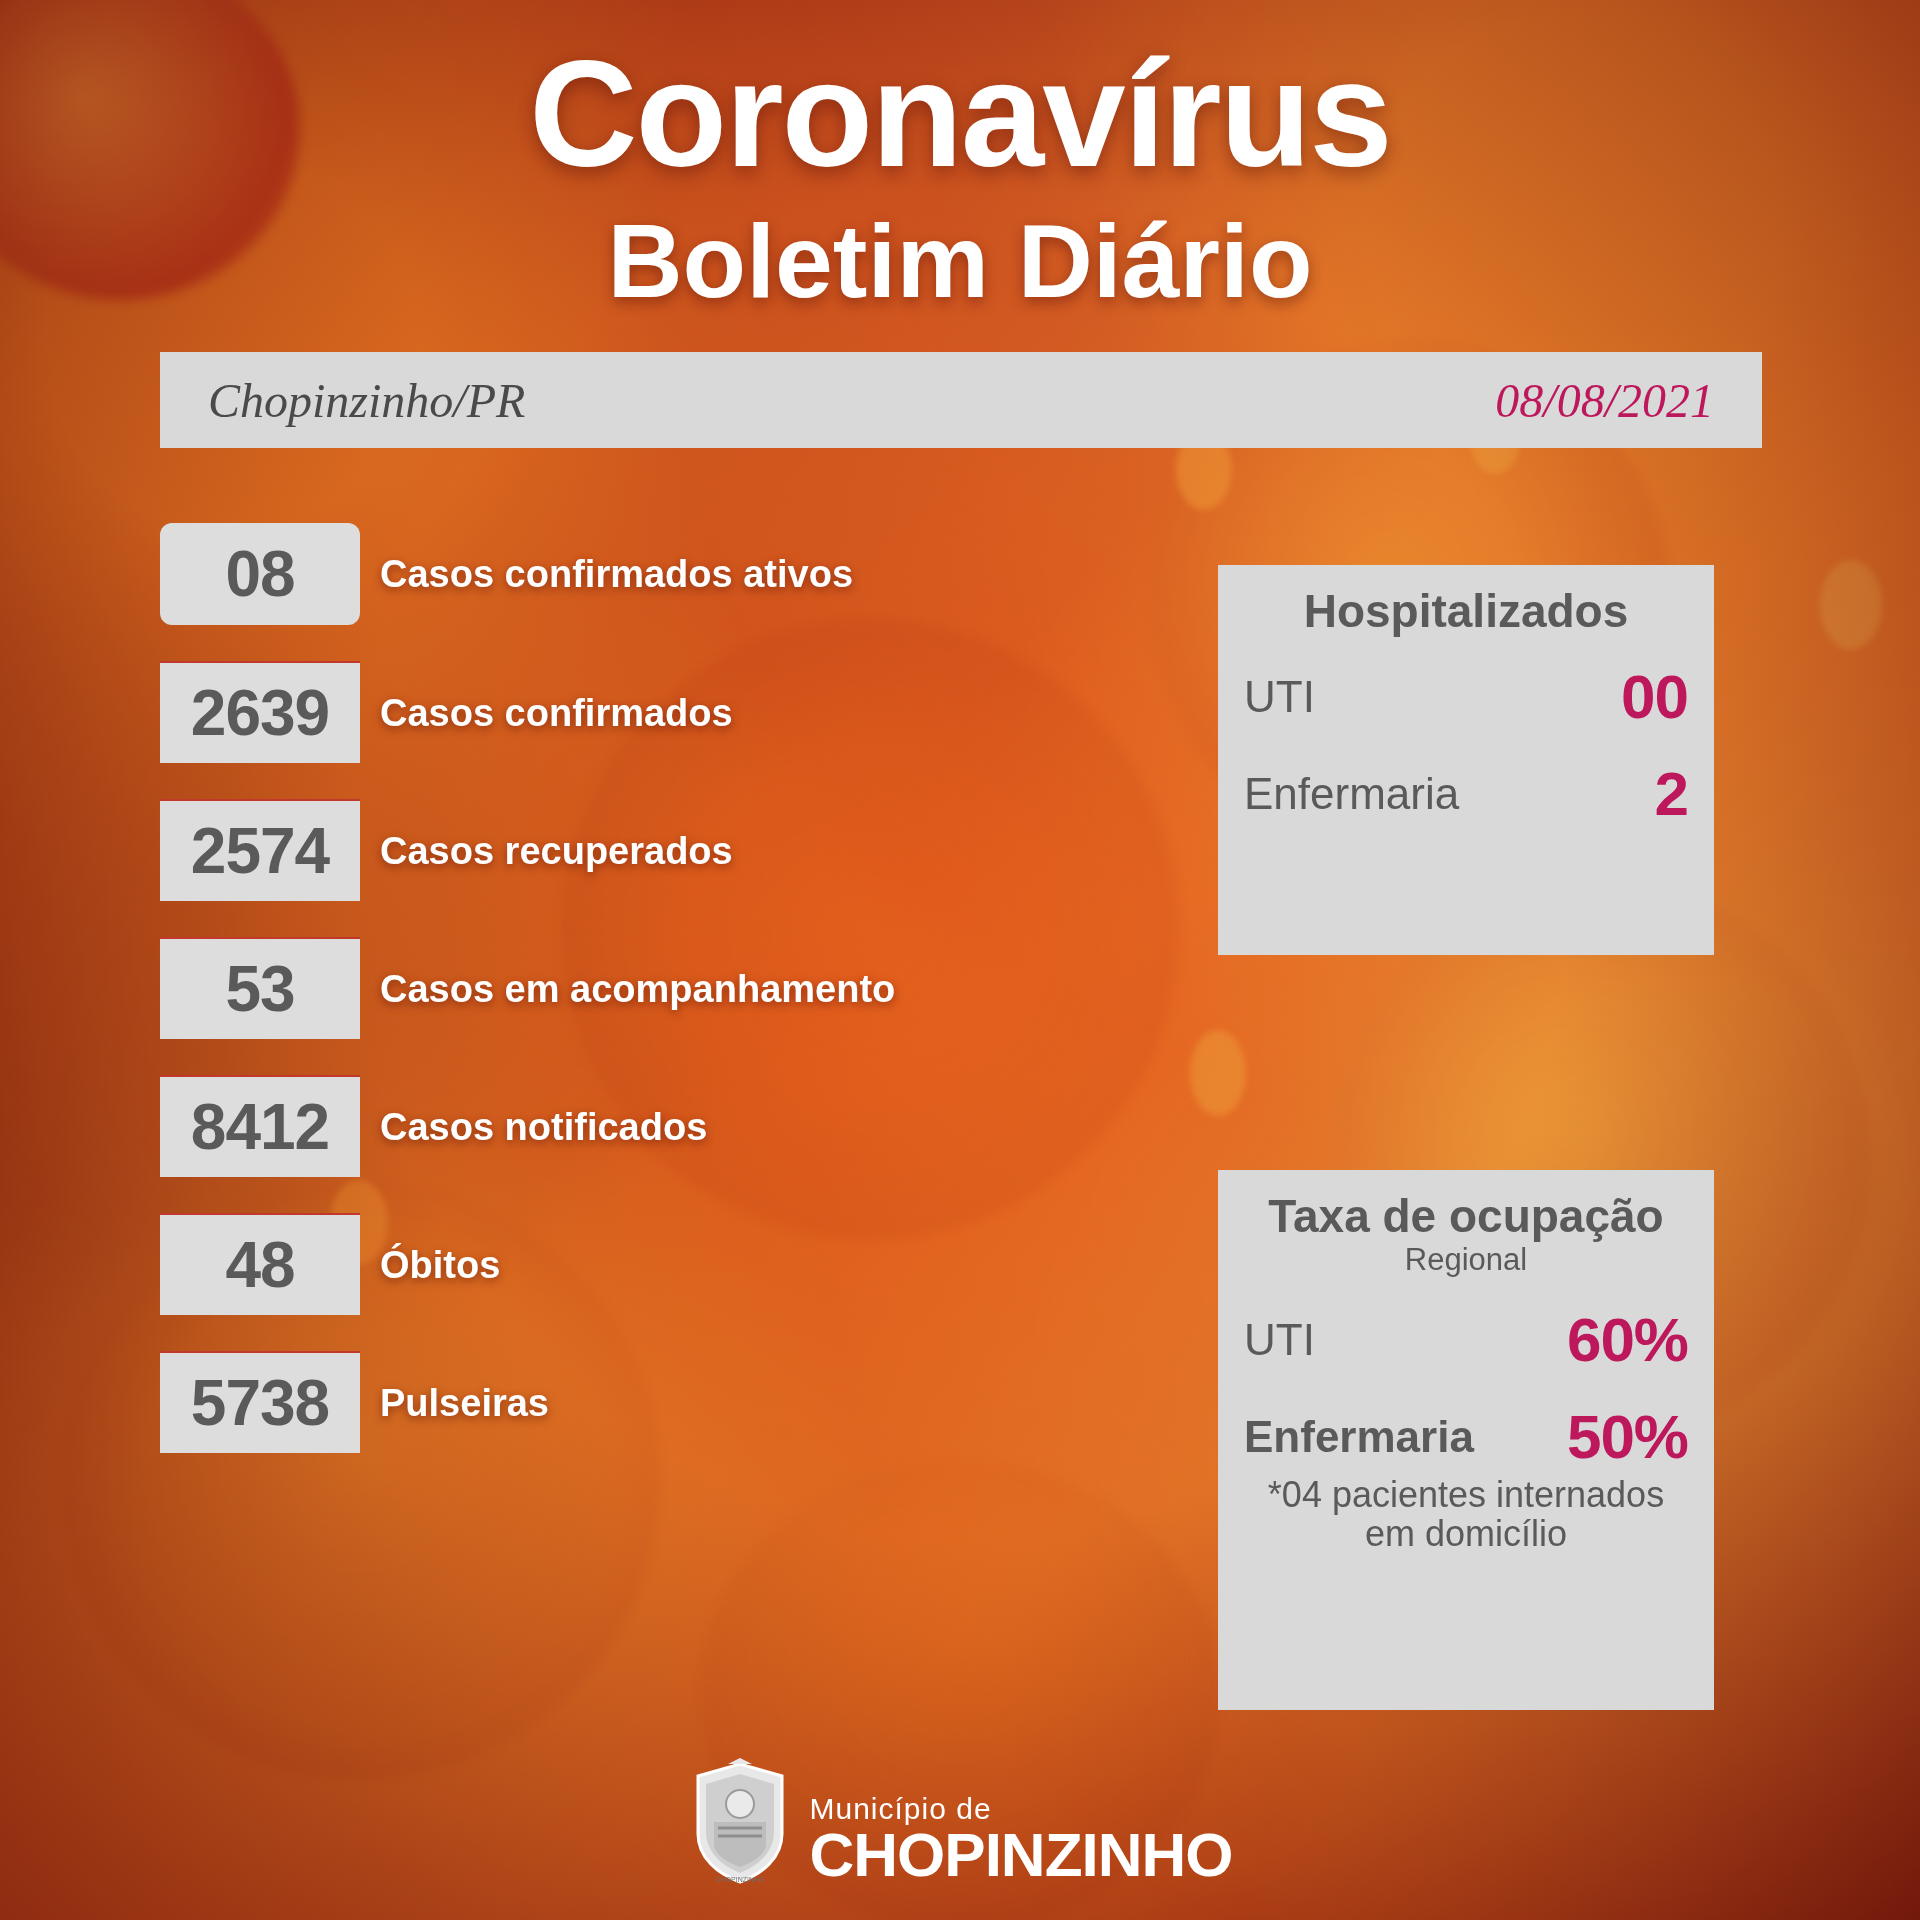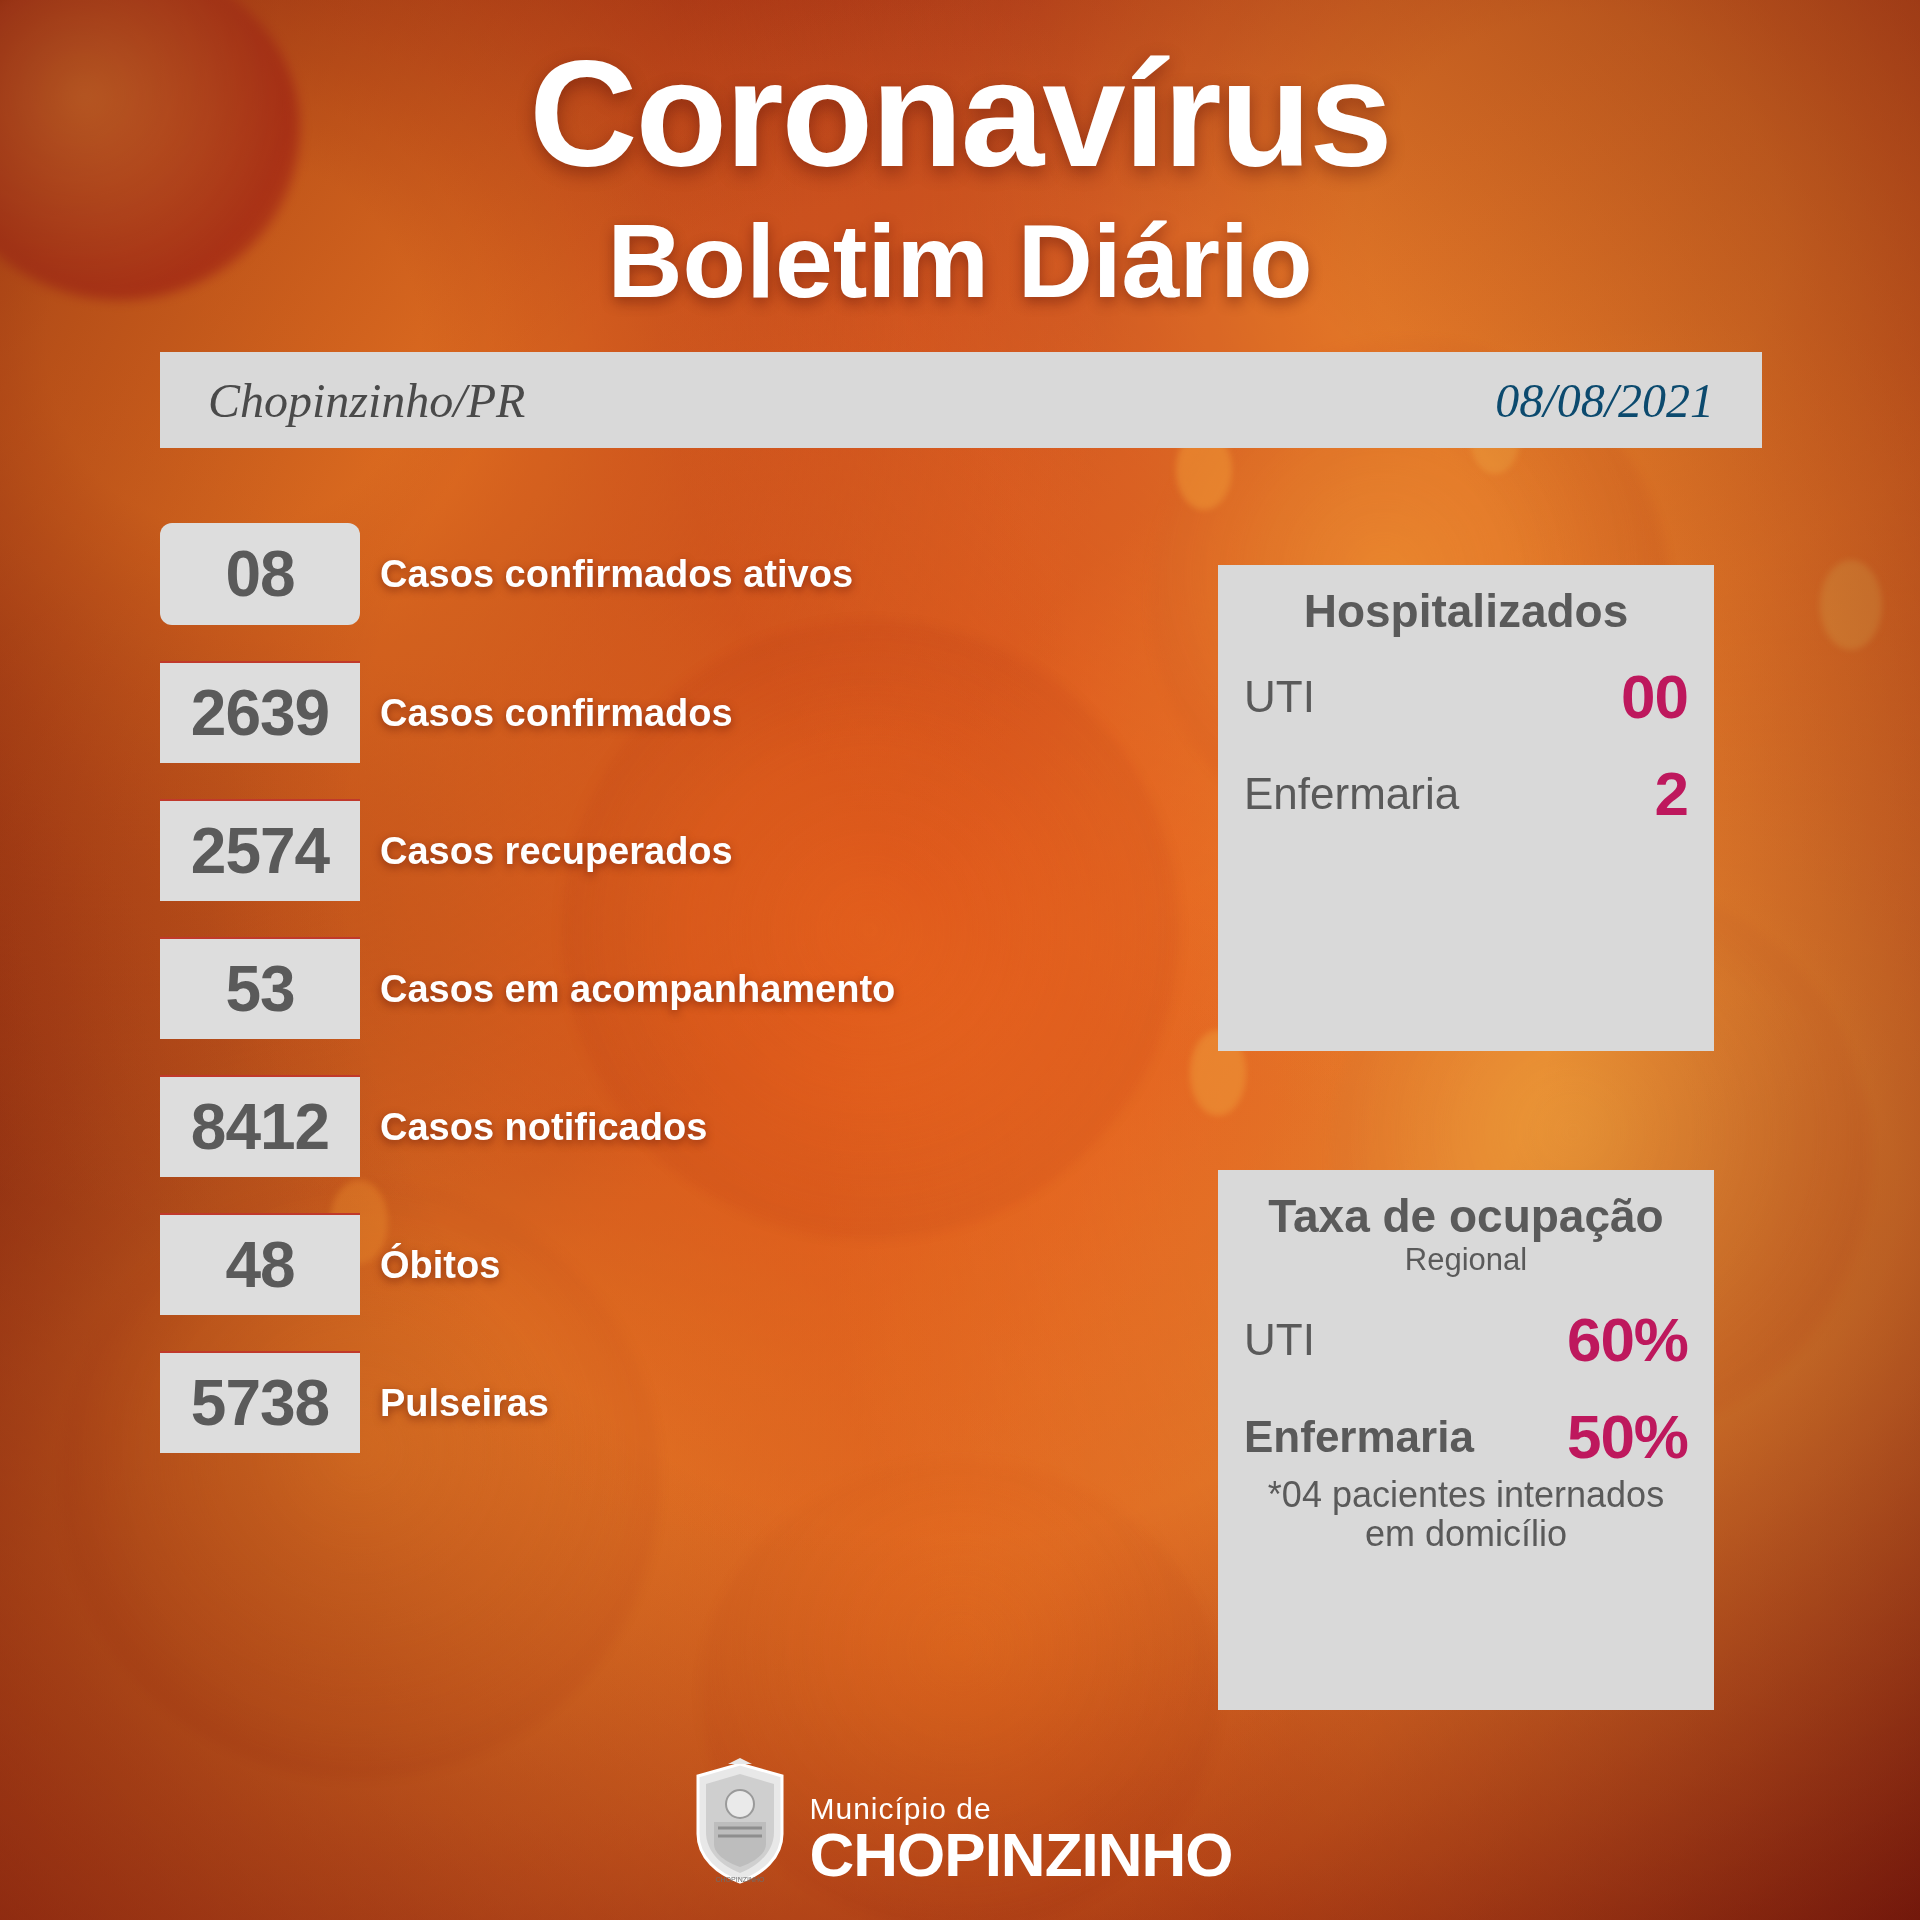--- a/index.html
+++ b/index.html
@@ -74,21 +74,21 @@
     width: 1602px; height: 96px;
     background: #d9d9d9;
     display: flex; align-items: center; justify-content: space-between;
     padding: 0 48px;
     z-index: 5;
   }
   .citybar .city {
     font-size: 48px; color: #4a4a4a; font-style: italic; font-family: "Liberation Serif", serif;
   }
   .citybar .date {
-    font-size: 48px; color: #0c4a6e; font-style: italic; font-family: "Liberation Serif", serif;
+    font-size: 48px; color: #be185d; font-style: italic; font-family: "Liberation Serif", serif;
   }
 
   
   .stats {
     position: absolute;
     left: 160px; top: 523px;
     width: 200px;
     z-index: 5;
   }
   .stat-row {
@@ -122,21 +122,21 @@
   
   .stat-gap { height: 36px; }
 
   
   .panel {
     position: absolute;
     background: #d9d9d9;
     z-index: 5;
   }
   #panel-hosp {
-    left: 1218px; top: 565px; width: 496px; height: 486px;
+    left: 1218px; top: 565px; width: 496px; height: 390px;
     padding: 22px 26px 0 26px;
   }
   #panel-taxa {
     left: 1218px; top: 1170px; width: 496px; height: 540px;
     padding: 22px 26px 0 26px;
   }
   .panel-title {
     font-size: 46px; font-weight: bold; color: #5a5a5a;
     text-align: center; line-height: 1.05;
   }

